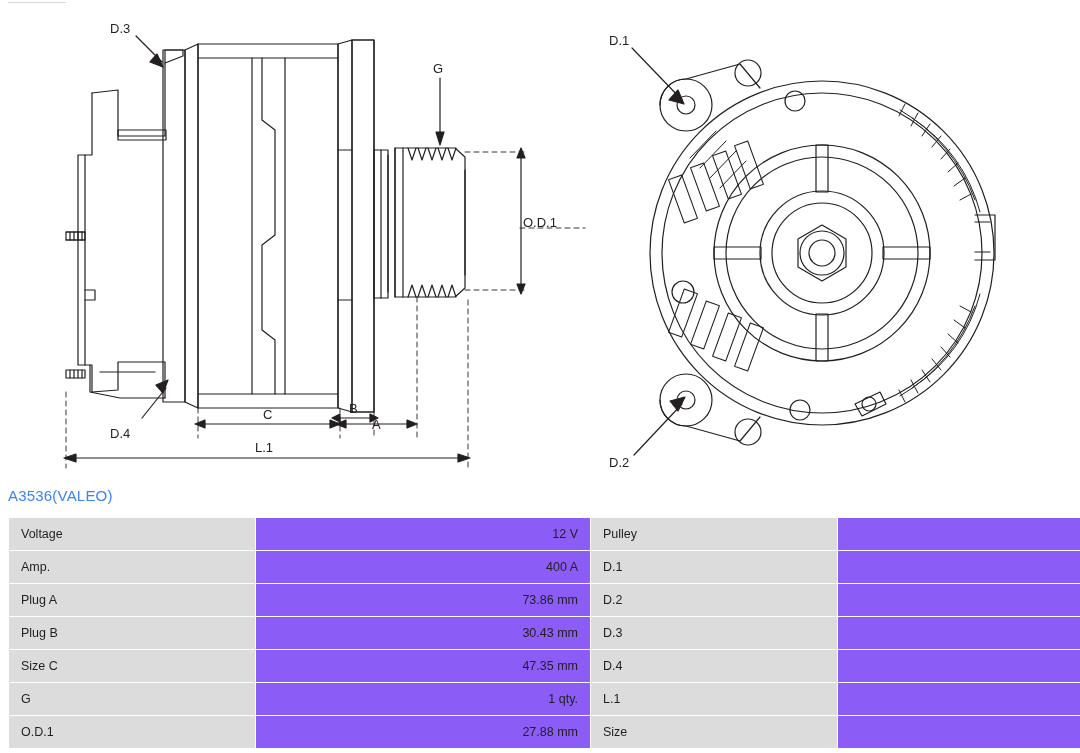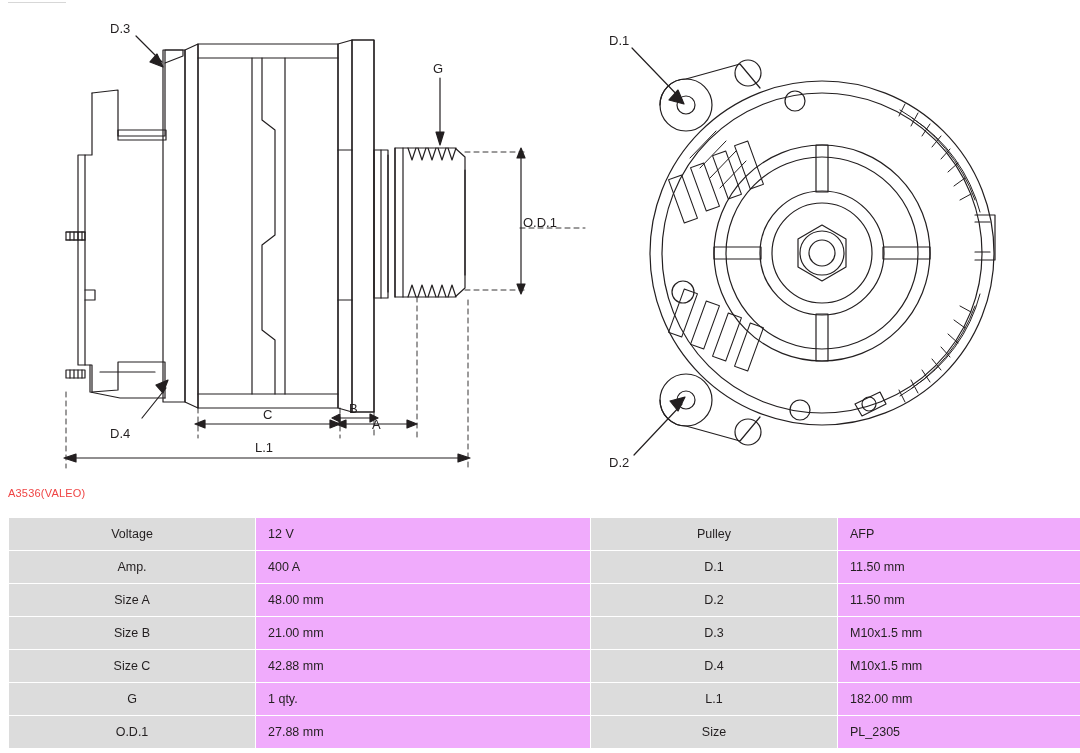--- a/index.html
+++ b/index.html
@@ -25,22 +25,22 @@
     width: 1080px;
     height: 480px;
   }
   .drawing-area svg {
     display: block;
   }
   .part-title {
     position: absolute;
     left: 8px;
     top: 487px;
-    font-size: 11px;
-    color: #ef4444;
+    font-size: 15px;
+    color: #3b82f6;
     font-family: "Liberation Sans", sans-serif;
     letter-spacing: 0.2px;
   }
   table.specs {
     position: absolute;
     left: 8px;
     top: 517px;
     width: 1064px;
     border-collapse: collapse;
     table-layout: fixed;
@@ -49,27 +49,27 @@
   table.specs td {
     border: 1px solid #ffffff;
     height: 32px;
     padding: 0 12px;
     vertical-align: middle;
     white-space: nowrap;
     overflow: hidden;
   }
   td.lbl {
     background: #dcdcdc;
-    text-align: center;
+    text-align: left;
     color: #231f20;
     width: 222px;
   }
   td.val {
-    background: #f0abfc;
-    text-align: left;
+    background: #8b5cf6;
+    text-align: right;
     color: #231f20;
     width: 310px;
   }
   .topline {
     position: absolute;
     left: 8px;
     top: 2px;
     width: 58px;
     height: 1px;
     background: #d7d7d7;
@@ -294,34 +294,34 @@
         <td class="lbl">Pulley</td>
         <td class="val">AFP</td>
       </tr>
       <tr>
         <td class="lbl">Amp.</td>
         <td class="val">400 A</td>
         <td class="lbl">D.1</td>
         <td class="val">11.50 mm</td>
       </tr>
       <tr>
-        <td class="lbl">Size A</td>
-        <td class="val">48.00 mm</td>
+        <td class="lbl">Plug A</td>
+        <td class="val">73.86 mm</td>
         <td class="lbl">D.2</td>
         <td class="val">11.50 mm</td>
       </tr>
       <tr>
-        <td class="lbl">Size B</td>
-        <td class="val">21.00 mm</td>
+        <td class="lbl">Plug B</td>
+        <td class="val">30.43 mm</td>
         <td class="lbl">D.3</td>
         <td class="val">M10x1.5 mm</td>
       </tr>
       <tr>
         <td class="lbl">Size C</td>
-        <td class="val">42.88 mm</td>
+        <td class="val">47.35 mm</td>
         <td class="lbl">D.4</td>
         <td class="val">M10x1.5 mm</td>
       </tr>
       <tr>
         <td class="lbl">G</td>
         <td class="val">1 qty.</td>
         <td class="lbl">L.1</td>
         <td class="val">182.00 mm</td>
       </tr>
       <tr>

